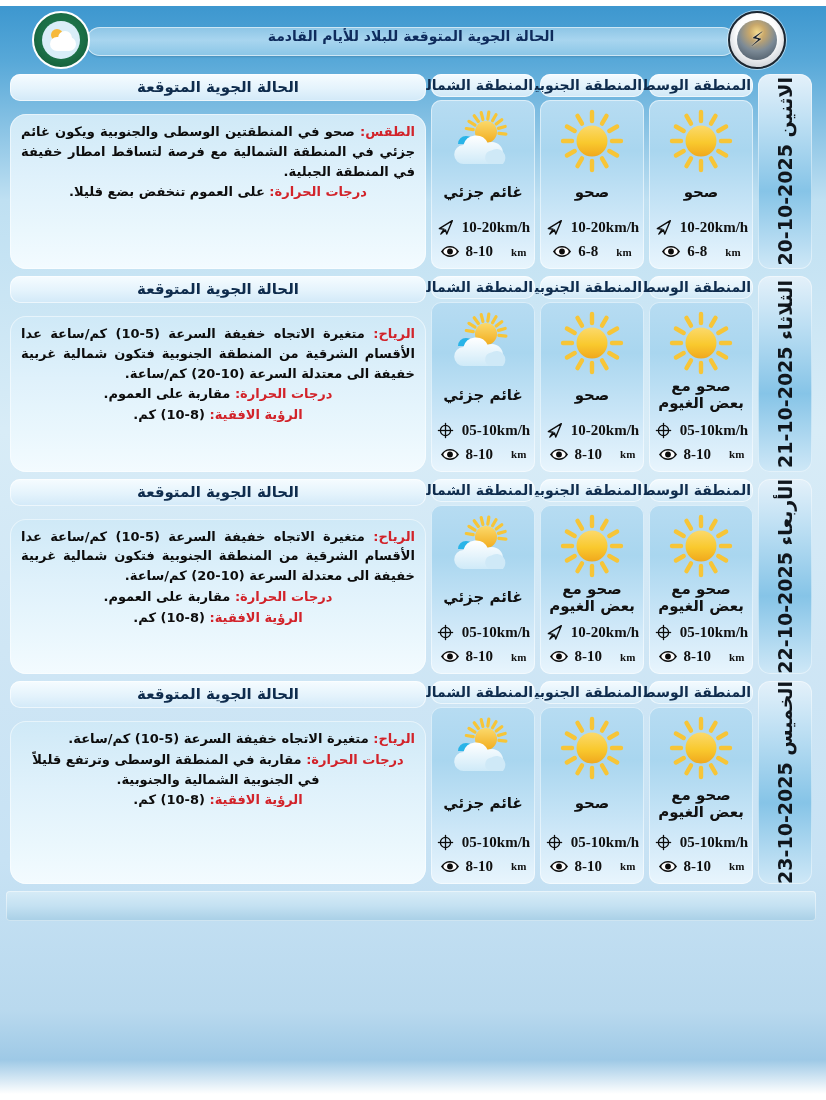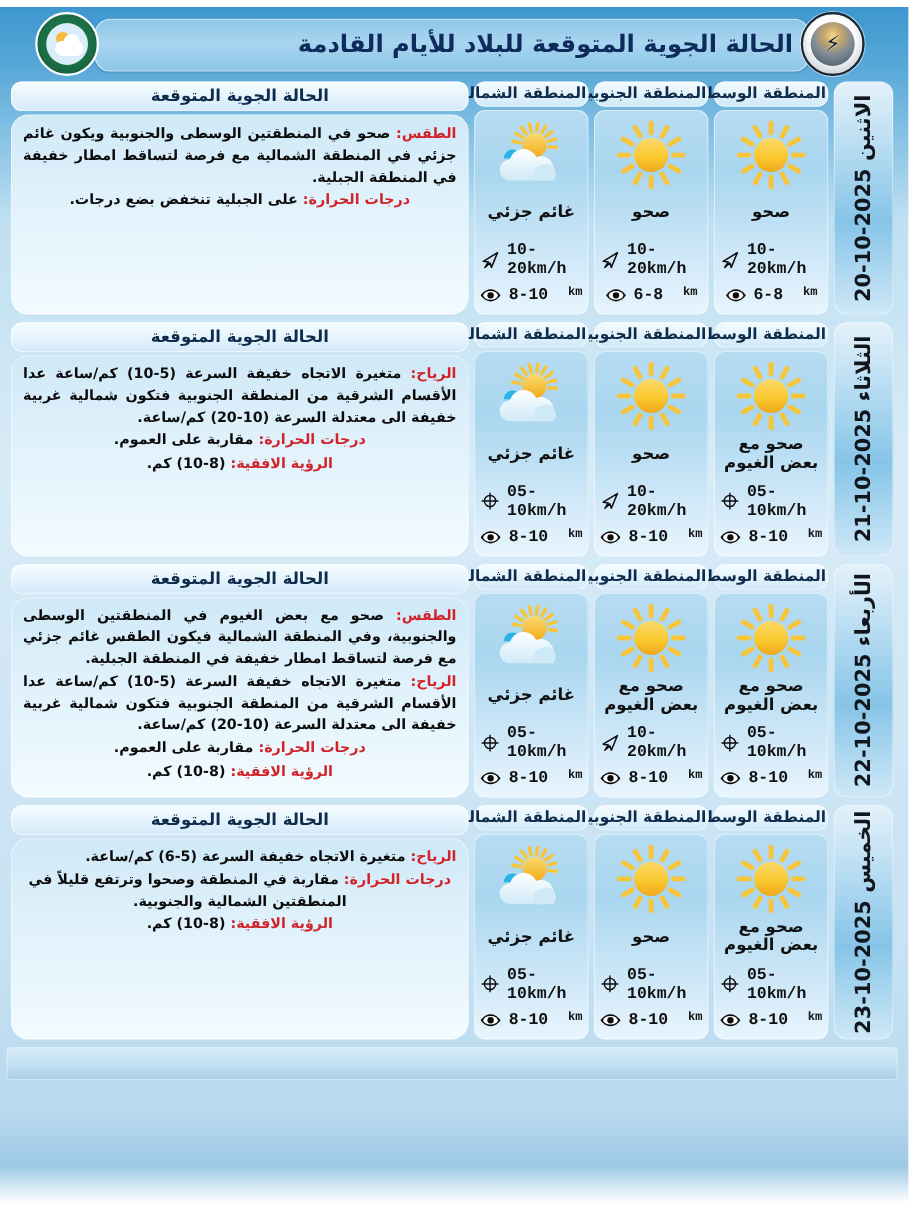--- a/index.html
+++ b/index.html
@@ -72,23 +72,24 @@
   }
   .seal-green .s-cloud:after{
     content:"";position:absolute;right:4px;top:-6px;width:14px;height:14px;border-radius:50%;
     background:#ffffff;
   }
   .title-bar{
     min-width:620px;max-width:620px;
     background:linear-gradient(180deg,#8ec6e6 0%,#a8d5ef 45%,#8cc7e7 100%);
     border:1px solid #ffffff90;
     border-radius:14px;
-    padding:10px 14px 11px;
+    text-align:center;
+    padding:0 14px 11px;
     color:#0e2b5c;
-    font-size:22px;font-weight:bold;
+    font-size:14px;font-weight:bold;
     letter-spacing:0;
     box-shadow:0 1px 2px #00000022;
   }
   
   .day-row{
     display:flex;
     gap:5px;
     margin-bottom:7px;
     align-items:stretch;
     padding:0 4px;
@@ -136,41 +137,41 @@
   .cond{
     flex:1;
     display:flex;align-items:center;justify-content:center;
     text-align:center;
     font-size:15px;font-weight:bold;color:#111;
     line-height:1.15;
     padding:2px 1px;
     min-height:34px;
   }
   .metric{
-    display:flex;gap:6px;
+    display:flex;align-items:center;gap:6px;
     width:100%;justify-content:center;
     margin-top:7px;
     font-size:15px;font-weight:bold;color:#101010;
-    font-family:Liberation Mono, monospace;
+    font-family:Liberation Serif, serif;
     direction:ltr;
   }
   .metric .unit-sm{font-size:11px;margin-left:12px;}
   .metric .ico{width:20px;display:flex;align-items:center;justify-content:center;flex:0 0 20px;}
   
   .fc-col{
     flex:1;
     display:flex;flex-direction:column;
   }
   .fc-head{
     background:linear-gradient(180deg,#f6fcff 0%,#e4f3fc 55%,#d2e9f8 100%);
     border-radius:10px;
     text-align:center;
     font-size:15px;font-weight:bold;color:#0f2c4d;
     padding:4px 6px 5px;
-    margin-bottom:3px;
+    margin-bottom:13px;
     box-shadow:inset 0 0 0 1px #ffffff99;
   }
   .fc-body{
     flex:1;
     background:linear-gradient(180deg,#cfe9f7 0%,#dff1fb 40%,#eaf7fd 75%,#f3fbff 100%);
     border-radius:16px;
     padding:8px 11px 8px;
     box-shadow:inset 0 0 0 1px #ffffff80;
     text-align:justify;
     font-size:13px;
@@ -376,21 +377,21 @@
            <span>8-10</span>
                 <span class="unit-sm">km</span>
          </div>
        </div>
           </div>
         </div>
         <div class="fc-col">
           <div class="fc-head">الحالة الجوية المتوقعة</div>
      <div class="fc-body">
        <p><span class="lbl">الطقس:</span> <span>صحو في المنطقتين الوسطى والجنوبية ويكون غائم جزئي في المنطقة الشمالية مع فرصة لتساقط امطار خفيفة في المنطقة الجبلية.</span></p>
-       <p class="ctr"><span class="lbl">درجات الحرارة:</span> <span>على الجبلية تنخفض بضع درجات.</span></p>
+       <p class="ctr"><span class="lbl">درجات الحرارة:</span> <span>على العموم تنخفض بضع قليلا.</span></p>
      </div>
         </div>
       </div>
       <div class="day-row">
         <div class="date-col">
           <div class="date-text">الثلاثاء 2025-10-21</div>
         </div>
         <div class="regions">
           <div class="region-card">
             <div class="region-head">المنطقة الوسطى</div>
@@ -712,21 +713,20 @@
                 </span>
            <span>8-10</span>
                 <span class="unit-sm">km</span>
          </div>
        </div>
           </div>
         </div>
         <div class="fc-col">
           <div class="fc-head">الحالة الجوية المتوقعة</div>
      <div class="fc-body">
-       <p><span class="lbl">الطقس:</span> <span>صحو مع بعض الغيوم في المنطقتين الوسطى والجنوبية، وفي المنطقة الشمالية فيكون الطقس غائم جزئي مع فرصة لتساقط امطار خفيفة في المنطقة الجبلية.</span></p>
        <p><span class="lbl">الرياح:</span> <span>متغيرة الاتجاه خفيفة السرعة (5-10) كم/ساعة عدا الأقسام الشرقية من المنطقة الجنوبية فتكون شمالية غربية خفيفة الى معتدلة السرعة (10-20) كم/ساعة.</span></p>
        <p class="ctr"><span class="lbl">درجات الحرارة:</span> <span>مقاربة على العموم.</span></p>
        <p class="ctr"><span class="lbl">الرؤية الافقية:</span> <span>(8-10) كم.</span></p>
      </div>
         </div>
       </div>
       <div class="day-row">
         <div class="date-col">
           <div class="date-text">الخميس 2025-10-23</div>
         </div>
@@ -884,22 +884,22 @@
                 </span>
            <span>8-10</span>
                 <span class="unit-sm">km</span>
          </div>
        </div>
           </div>
         </div>
         <div class="fc-col">
           <div class="fc-head">الحالة الجوية المتوقعة</div>
      <div class="fc-body">
-       <p><span class="lbl">الرياح:</span> <span>متغيرة الاتجاه خفيفة السرعة (5-6) كم/ساعة.</span></p>
-       <p class="ctr"><span class="lbl">درجات الحرارة:</span> <span>مقاربة في المنطقة وصحوا وترتفع قليلاً في المنطقتين الشمالية والجنوبية.</span></p>
+       <p><span class="lbl">الرياح:</span> <span>متغيرة الاتجاه خفيفة السرعة (5-10) كم/ساعة.</span></p>
+       <p class="ctr"><span class="lbl">درجات الحرارة:</span> <span>مقاربة في المنطقة الوسطى وترتفع قليلاً في الجنوبية الشمالية والجنوبية.</span></p>
        <p class="ctr"><span class="lbl">الرؤية الافقية:</span> <span>(8-10) كم.</span></p>
      </div>
         </div>
       </div>
     </div>
 
   <div class="legend">
     
     
     

